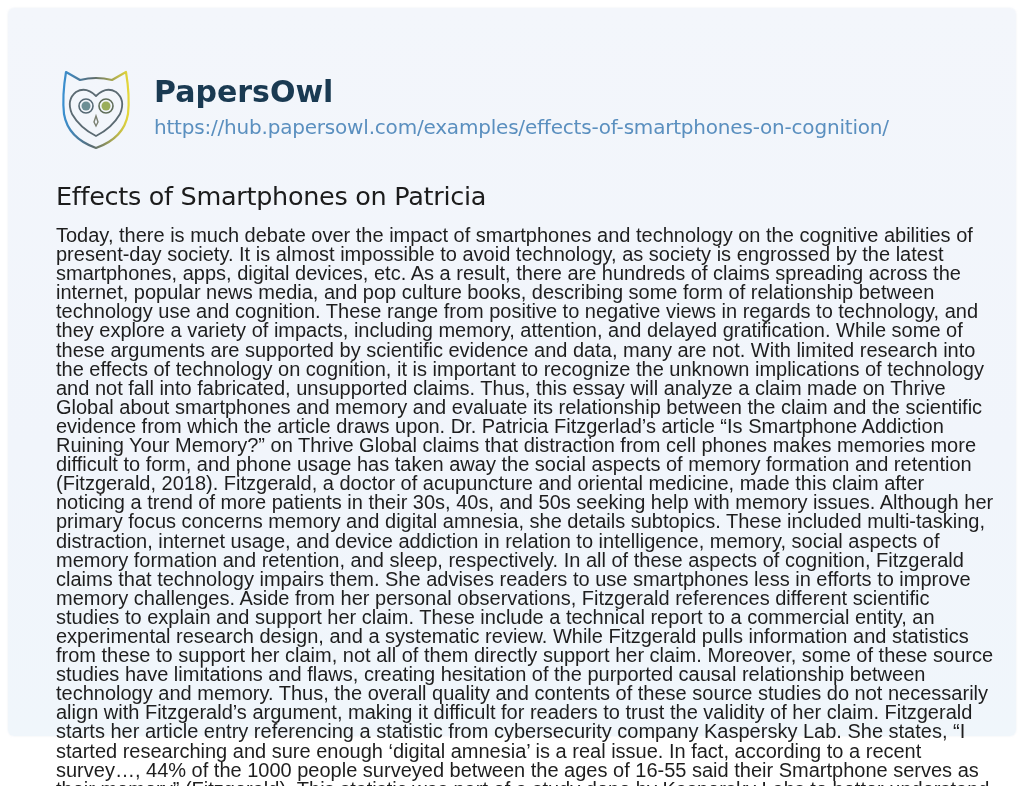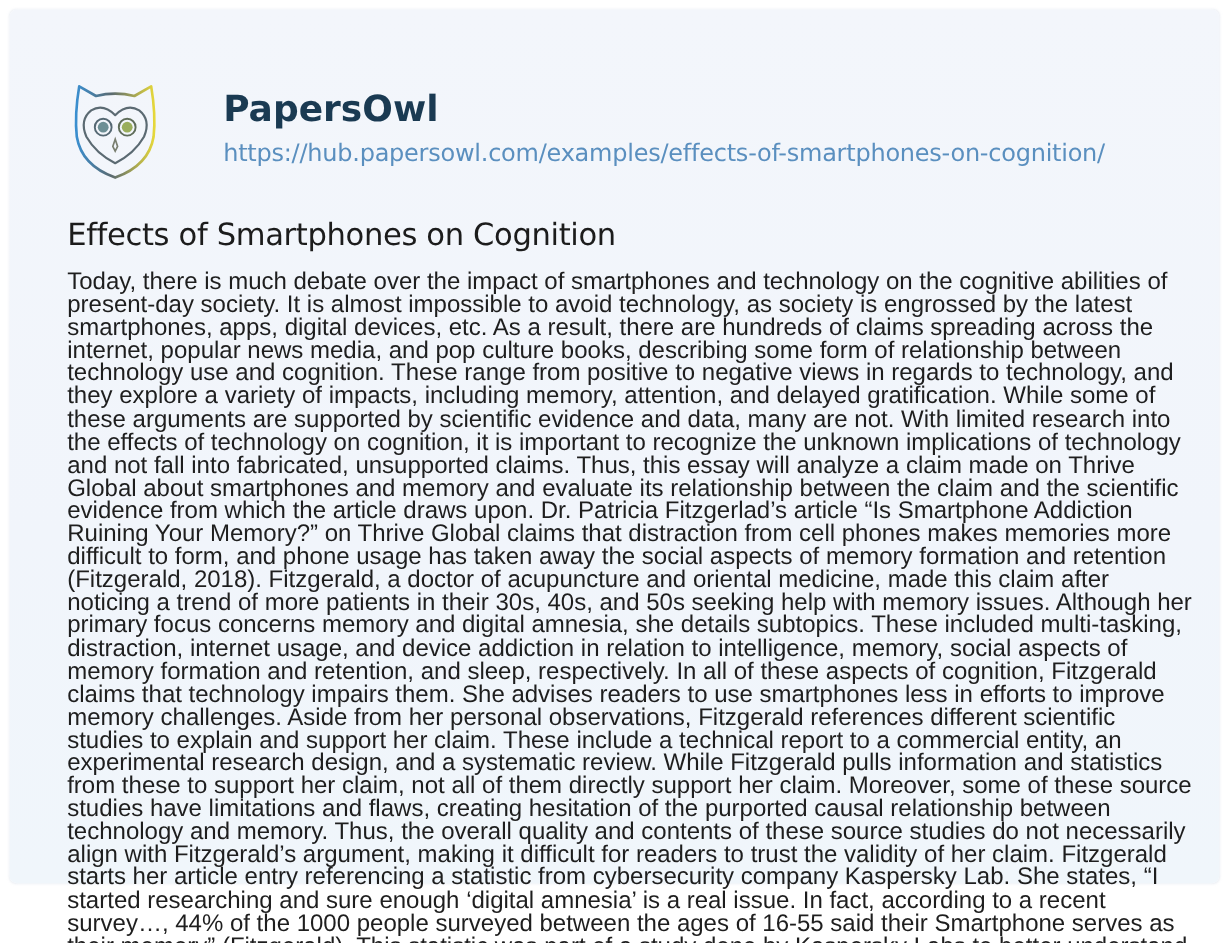--- a/index.html
+++ b/index.html
@@ -19,21 +19,20 @@
       background: linear-gradient(180deg, #f3f6fb 0%, #f1f5fb 60%, #f0f6fb 100%);
       border-radius: 6px;
       box-shadow: 0 0 2px rgba(200,210,225,0.4);
     }
     .header {
       position: absolute;
       left: 50px;
       top: 58px;
       display: flex;
       align-items: center;
-      gap: 32px;
     }
     .logo {
       width: 76px;
       height: 86px;
       margin-right: 20px;
     }
     .brand-block {
       display: flex;
       flex-direction: column;
     }
@@ -103,16 +102,16 @@
       <circle cx="48" cy="40" r="4.5" fill="#9aae5c"></circle>
 
       <path d="M38 50 L36 56 L38 60 L40 56 Z" fill="none" stroke="#7a7f70" stroke-width="1.4"></path>
     </svg>
     <div class="brand-block">
       <div class="brand-name">PapersOwl</div>
       <a class="brand-url">https://hub.papersowl.com/examples/effects-of-smartphones-on-cognition/</a>
     </div>
   </div>
 
-  <h1 class="title">Effects of Smartphones on Cognition</h1>
+  <h1 class="title">Effects of Smartphones on Patricia</h1>
 
   <p class="body-text">Today, there is much debate over the impact of smartphones and technology on the cognitive abilities of present-day society. It is almost impossible to avoid technology, as society is engrossed by the latest smartphones, apps, digital devices, etc. As a result, there are hundreds of claims spreading across the internet, popular news media, and pop culture books, describing some form of relationship between technology use and cognition. These range from positive to negative views in regards to technology, and they explore a variety of impacts, including memory, attention, and delayed gratification. While some of these arguments are supported by scientific evidence and data, many are not. With limited research into the effects of technology on cognition, it is important to recognize the unknown implications of technology and not fall into fabricated, unsupported claims. Thus, this essay will analyze a claim made on Thrive Global about smartphones and memory and evaluate its relationship between the claim and the scientific evidence from which the article draws upon. Dr. Patricia Fitzgerlad’s article “Is Smartphone Addiction Ruining Your Memory?” on Thrive Global claims that distraction from cell phones makes memories more difficult to form, and phone usage has taken away the social aspects of memory formation and retention (Fitzgerald, 2018). Fitzgerald, a doctor of acupuncture and oriental medicine, made this claim after noticing a trend of more patients in their 30s, 40s, and 50s seeking help with memory issues. Although her primary focus concerns memory and digital amnesia, she details subtopics. These included multi-tasking, distraction, internet usage, and device addiction in relation to intelligence, memory, social aspects of memory formation and retention, and sleep, respectively. In all of these aspects of cognition, Fitzgerald claims that technology impairs them. She advises readers to use smartphones less in efforts to improve memory challenges. Aside from her personal observations, Fitzgerald references different scientific studies to explain and support her claim. These include a technical report to a commercial entity, an experimental research design, and a systematic review. While Fitzgerald pulls information and statistics from these to support her claim, not all of them directly support her claim. Moreover, some of these source studies have limitations and flaws, creating hesitation of the purported causal relationship between technology and memory. Thus, the overall quality and contents of these source studies do not necessarily align with Fitzgerald’s argument, making it difficult for readers to trust the validity of her claim. Fitzgerald starts her article entry referencing a statistic from cybersecurity company Kaspersky Lab. She states, “I started researching and sure enough ‘digital amnesia’ is a real issue. In fact, according to a recent survey…, 44% of the 1000 people surveyed between the ages of 16-55 said their Smartphone serves as their memory” (Fitzgerald). This statistic was part of a study done by Kaspersky Labs to better understand how digital devices and the internet affect the way consumers recall and use information today, in relation to cognition and memory. The report demonstrates the potentially risky phenomenon of Digital amnesia and the growing dependence on the internet as a source of information. This study was originally completed by research firm Opinion Matters upon</p>
 </div>
 
 </body></html>

